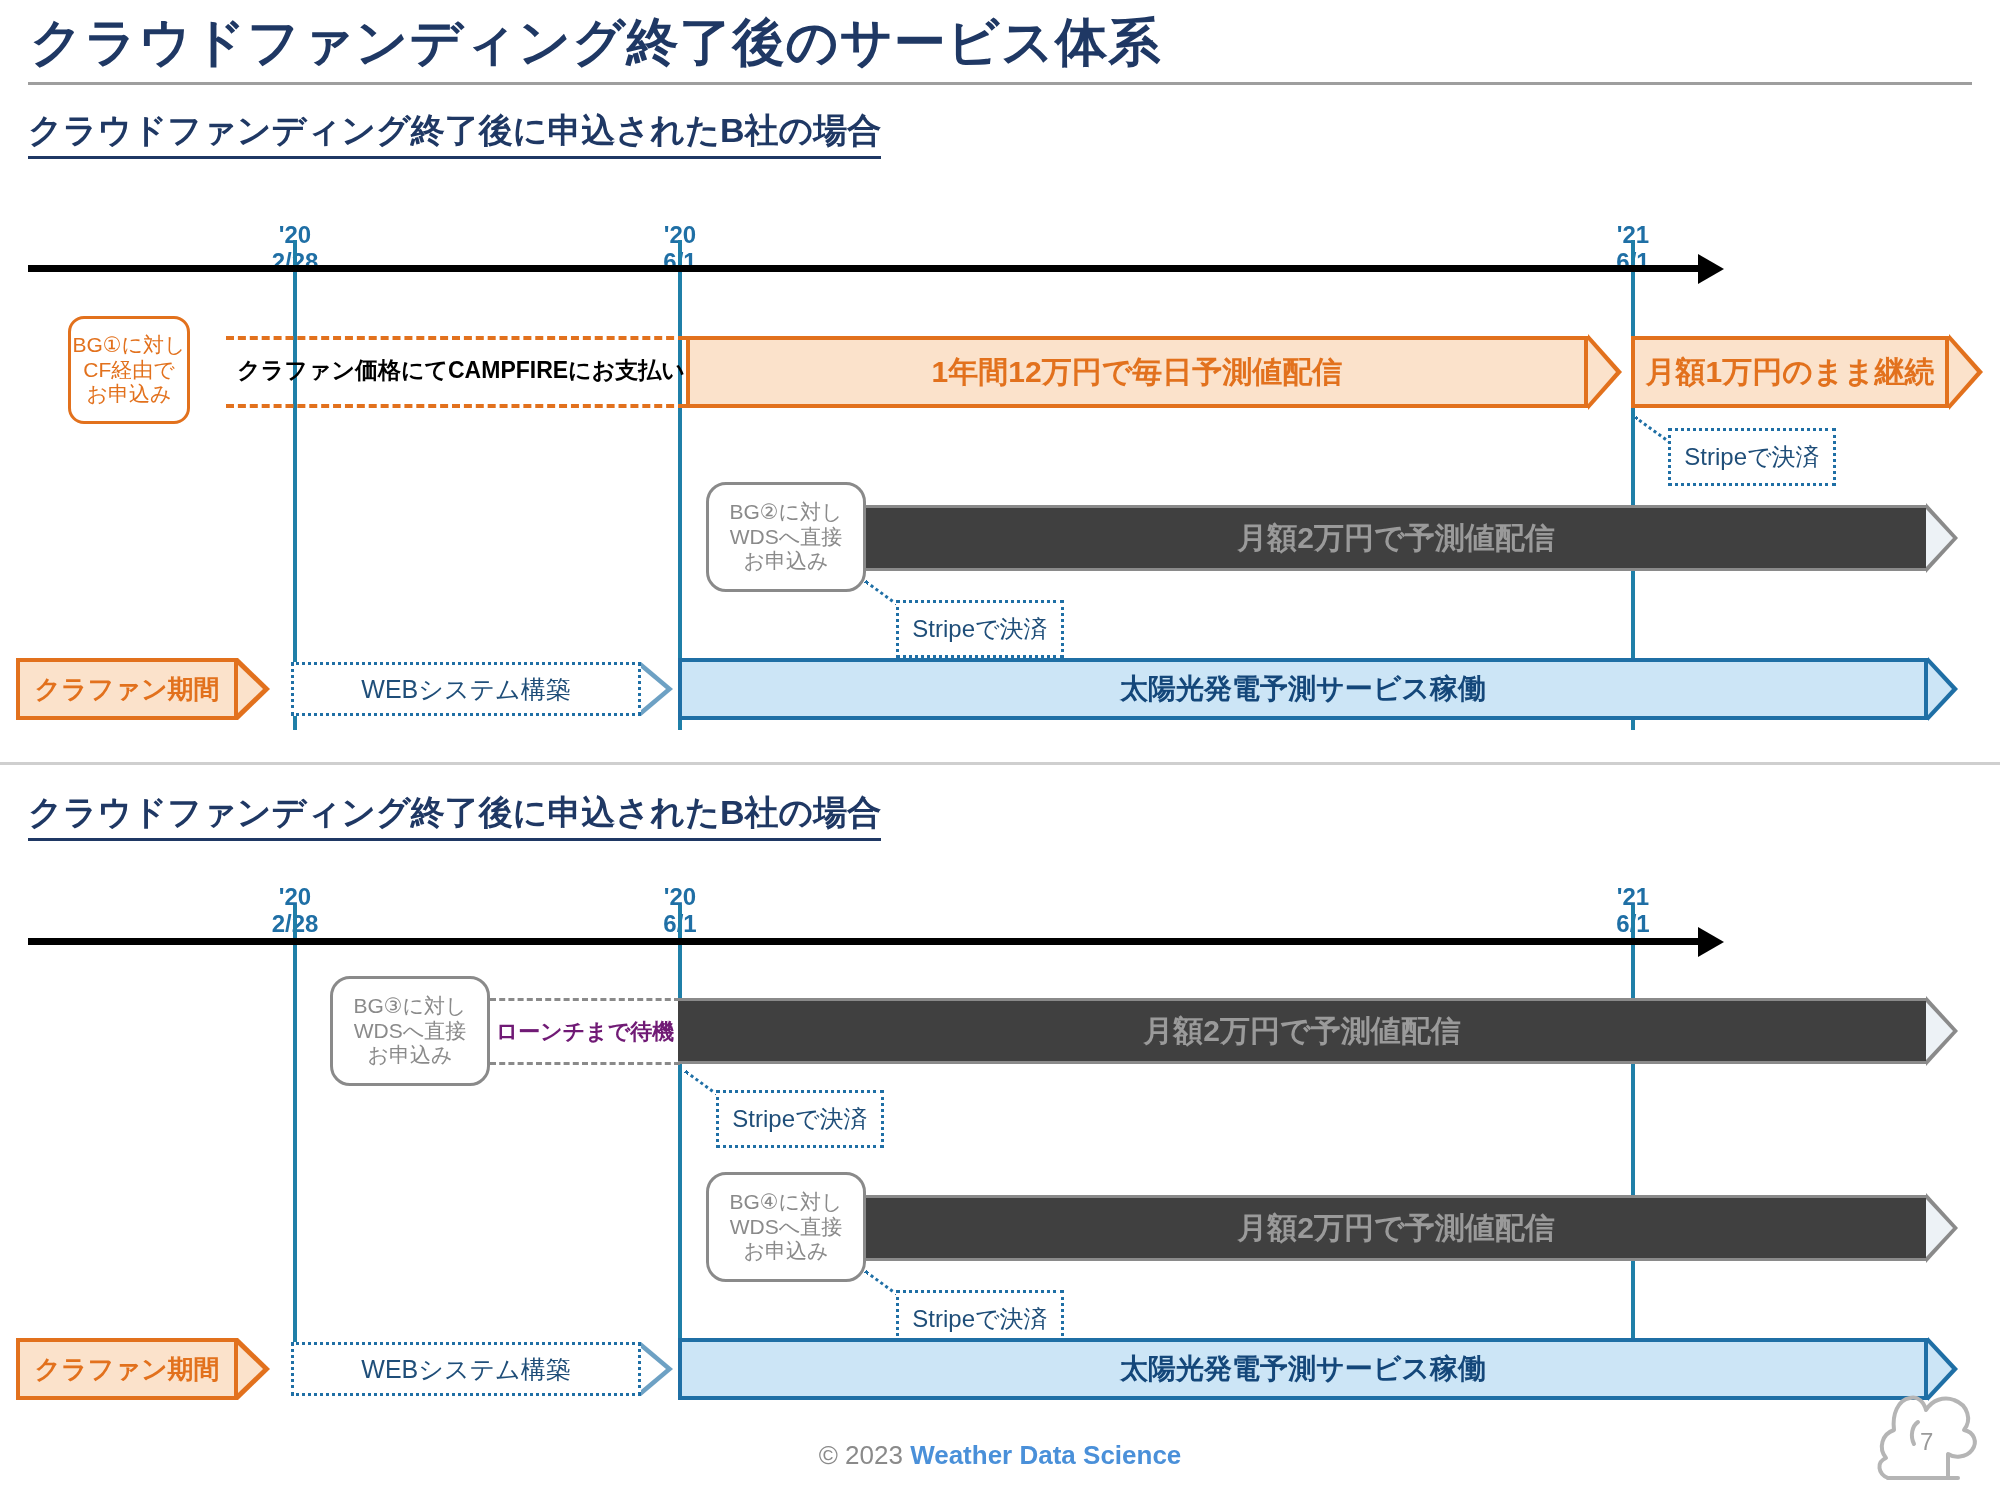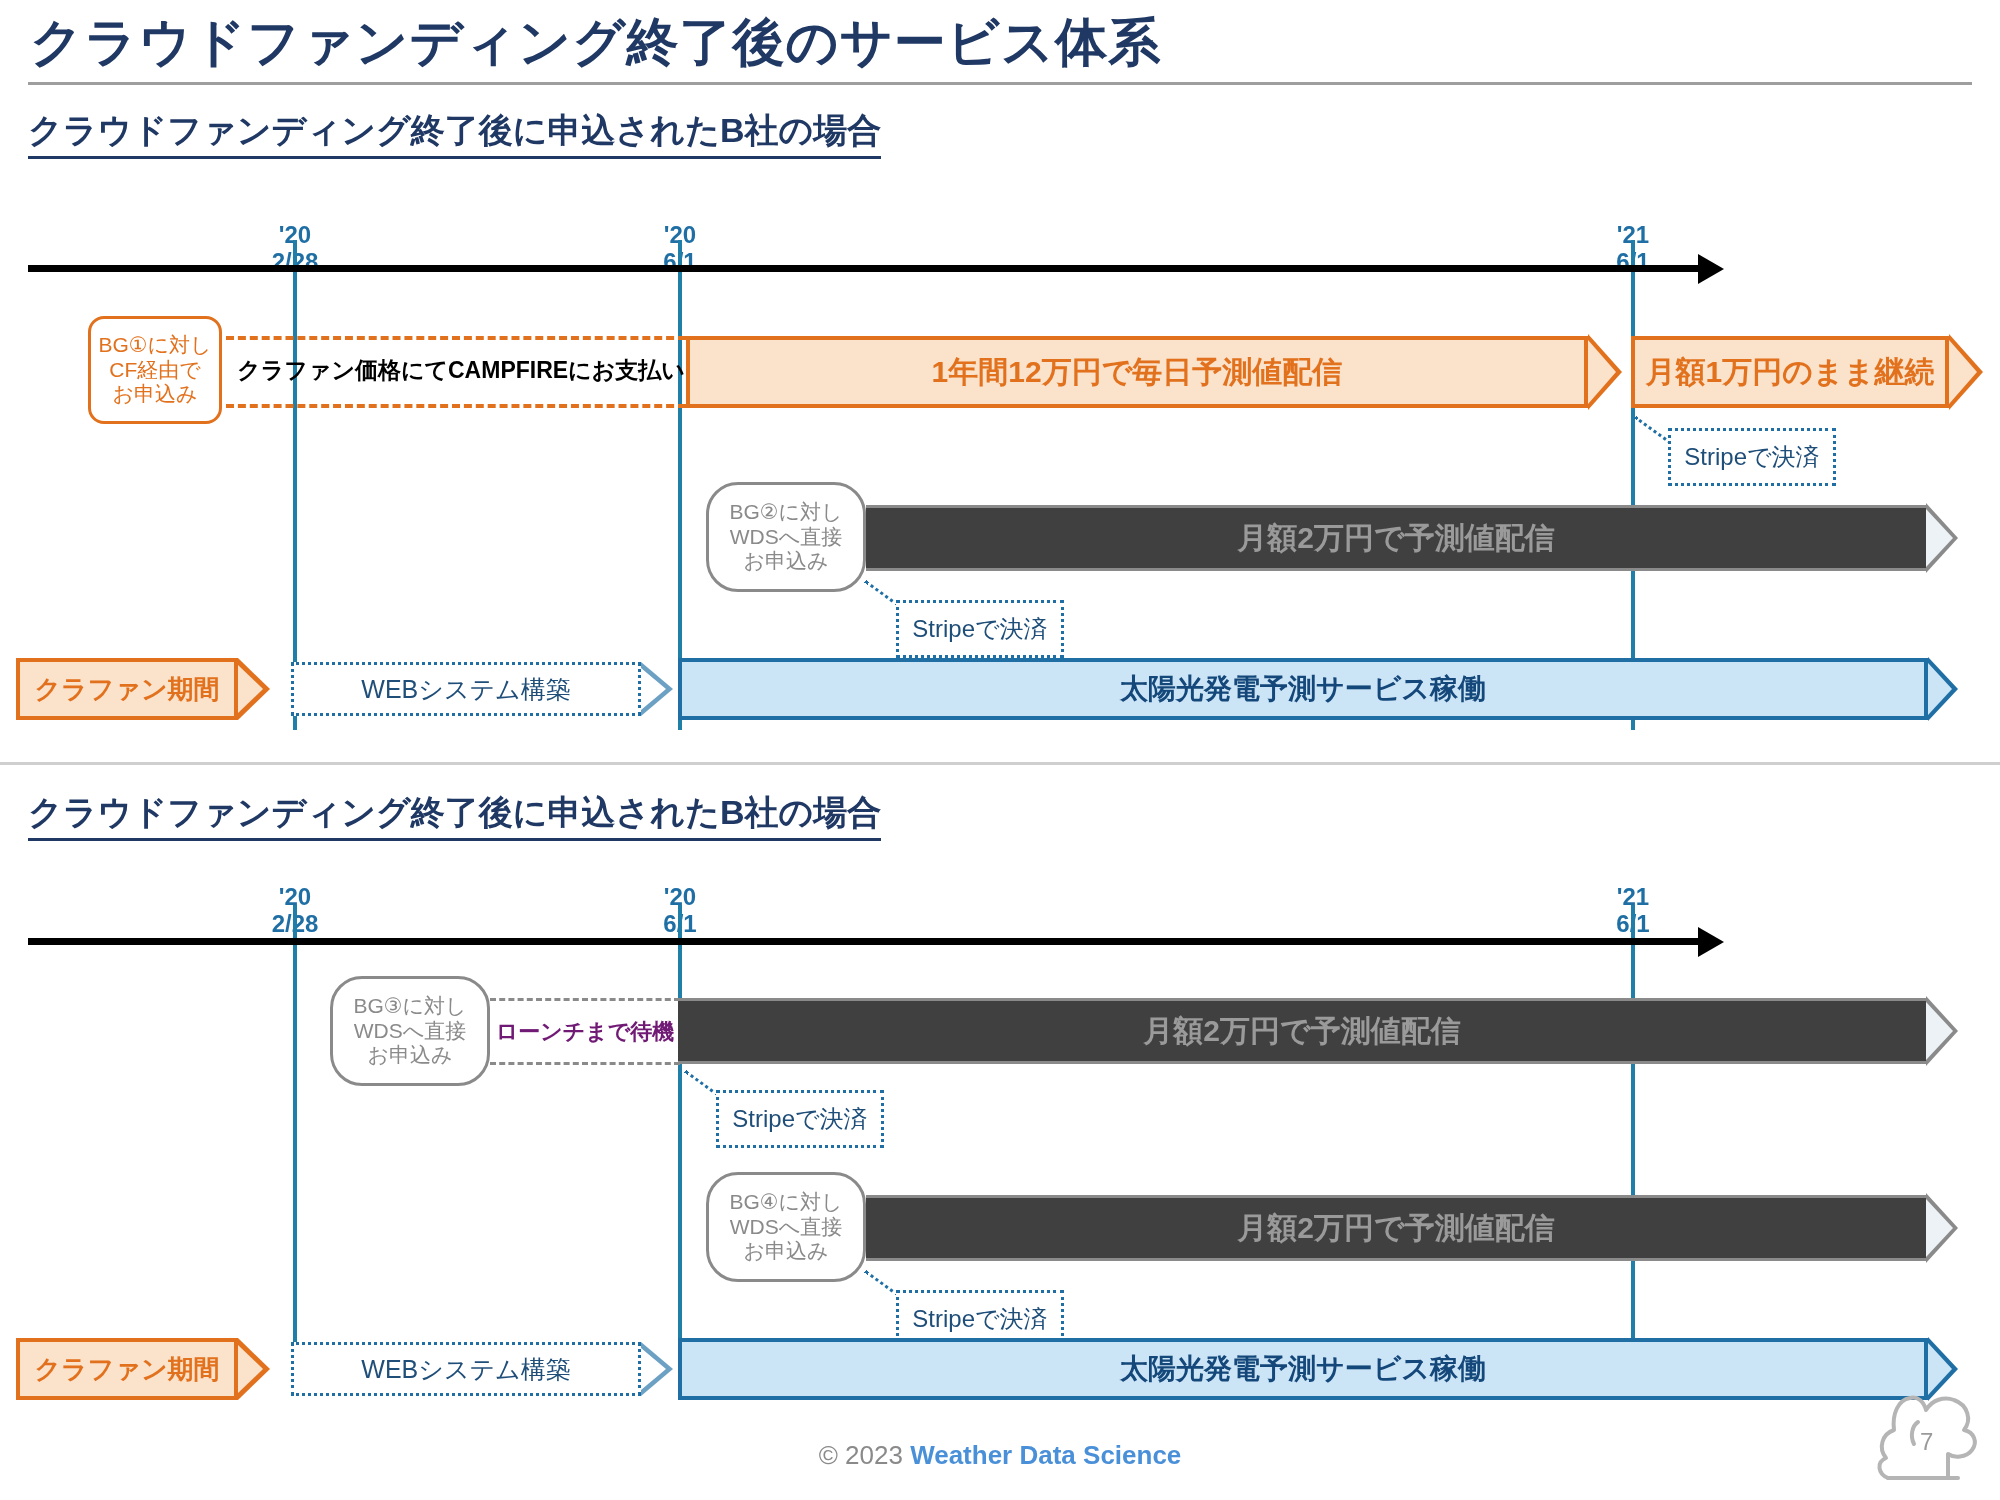--- a/index.html
+++ b/index.html
@@ -61,21 +61,21 @@
     width:0;height:0;border-top:38px solid transparent;border-bottom:38px solid transparent;
     border-left:34px solid #E2711D;
   }
   .orange-chevron-fill{
     width:0;height:0;border-top:32px solid transparent;border-bottom:32px solid transparent;
     border-left:28px solid #FBE2CB;
   }
 
   
   .gray-box{
-    border:3px solid #8a8a8a;border-radius:32px;background:#ffffff;
+    border:3px solid #8a8a8a;border-radius:20px;background:#ffffff;
     color:#8a8a8a;font-size:21px;line-height:1.18;text-align:center;
     display:flex;flex-direction:column;justify-content:center;align-items:center;
     box-sizing:border-box;
   }
   .gray-band{
     background:#404040;border-top:3px solid #8a8a8a;border-bottom:3px solid #8a8a8a;
     box-sizing:border-box;display:flex;align-items:center;justify-content:center;
     color:#9a9a9a;font-weight:bold;font-size:30px;white-space:nowrap;
   }
   .dash-gray{border-top:3px dashed #8a8a8a;}
@@ -160,21 +160,21 @@
   <span class="d">6/1</span>
 </div>
 
 <div class="abs vline" style="left:293px;top:240px;height:490px;"></div>
 <div class="abs vline" style="left:678px;top:240px;height:490px;"></div>
 <div class="abs vline" style="left:1631px;top:240px;height:490px;"></div>
 
 <div class="abs axis" style="left:28px;top:265px;width:1670px;"></div>
 <div class="abs axis-head" style="left:1698px;top:254px;"></div>
 
-<div class="abs orange-box" style="left:88px;top:316px;width:134px;height:108px;">
+<div class="abs orange-box" style="left:68px;top:316px;width:122px;height:108px;">
   <span>BG①に対し</span>
   <span>CF経由で</span>
   <span>お申込み</span>
 </div>
 
 <div class="abs dash-orange" style="left:226px;top:336px;width:460px;"></div>
 <div class="abs dash-orange" style="left:226px;top:404px;width:460px;"></div>
 <div class="abs" style="left:236px;top:355px;width:450px;color:#000000;font-weight:bold;font-size:23px;text-align:center;white-space:nowrap;">クラファン価格にてCAMPFIREにお支払い</div>
 
 <div class="abs orange-band" style="left:686px;top:336px;width:902px;height:72px;">1年間12万円で毎日予測値配信</div>

